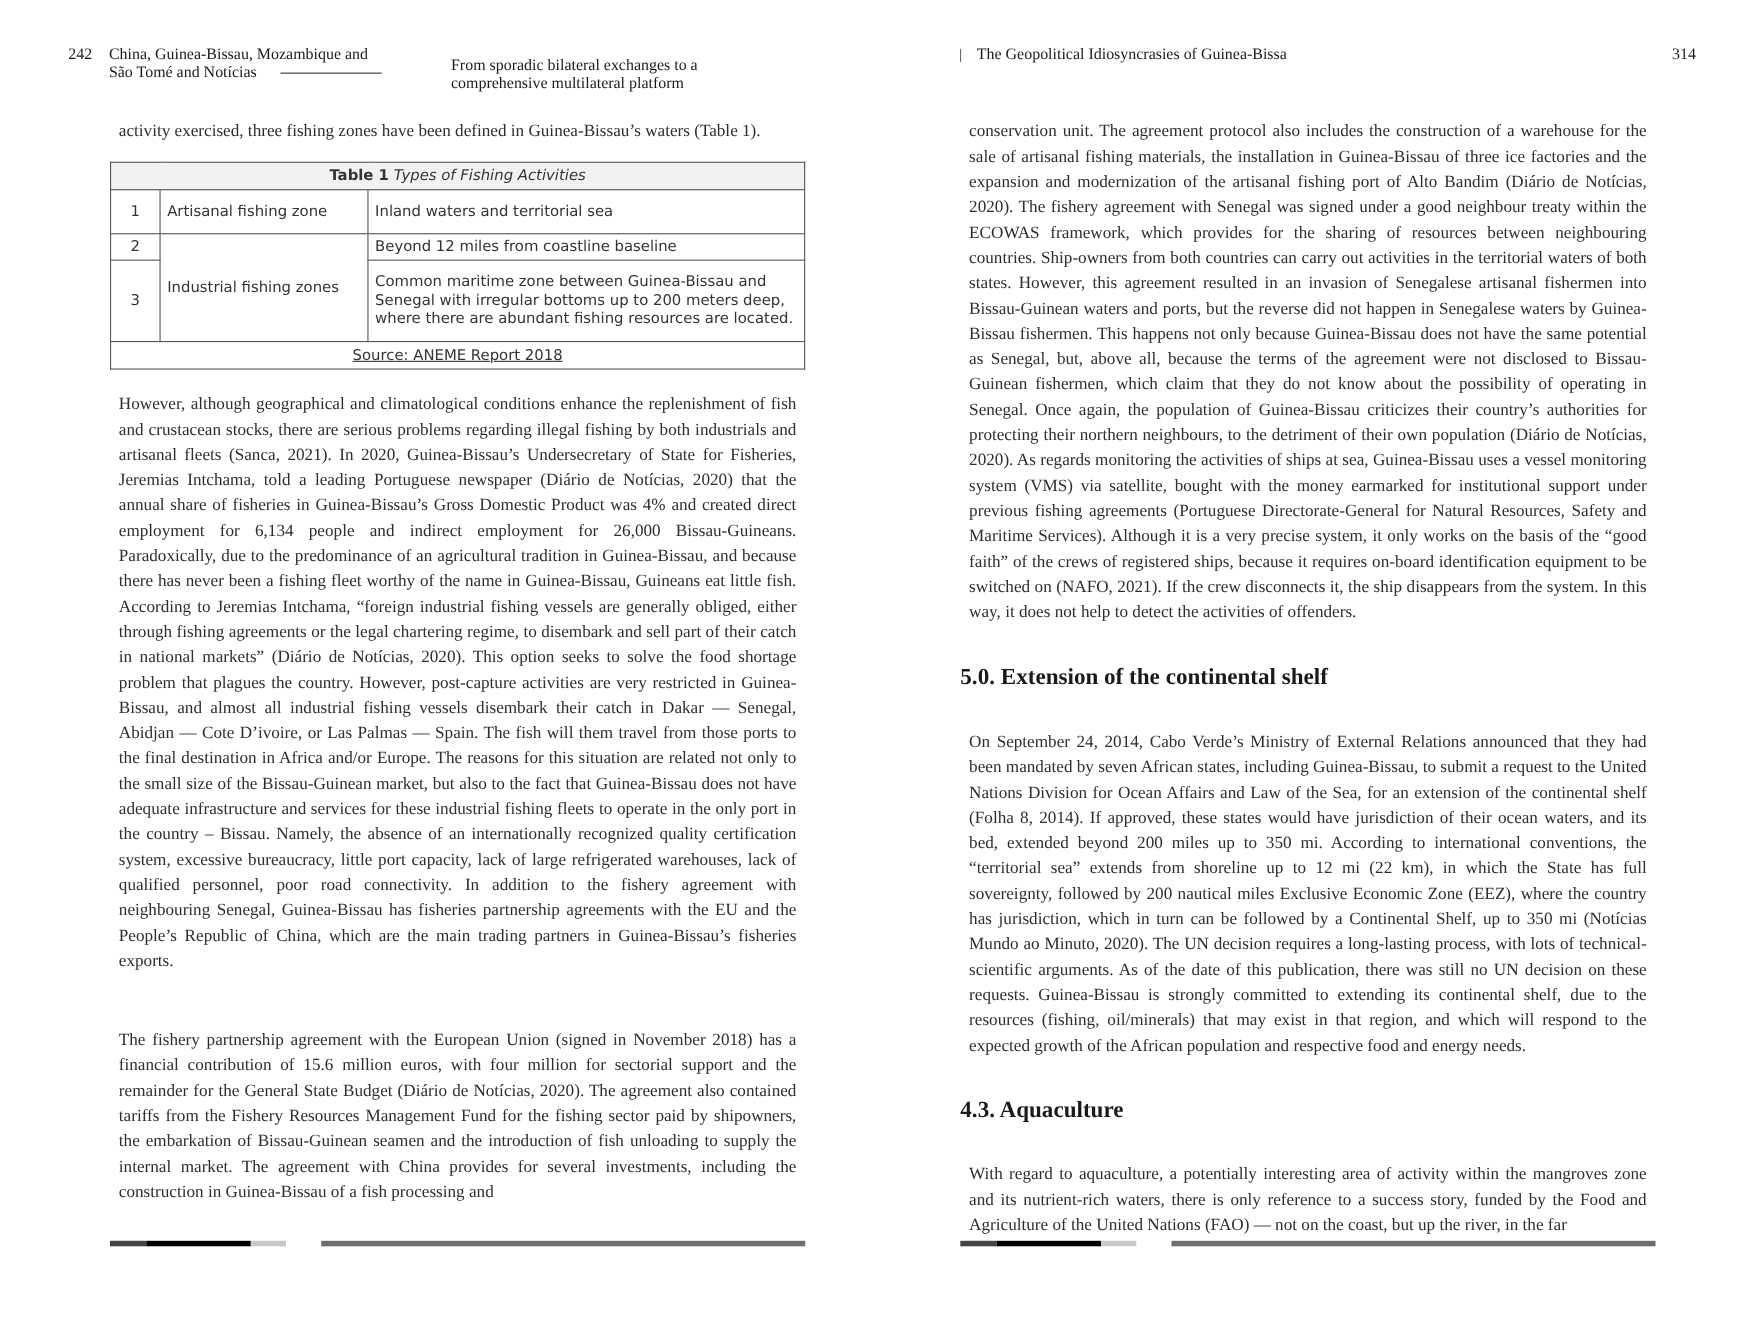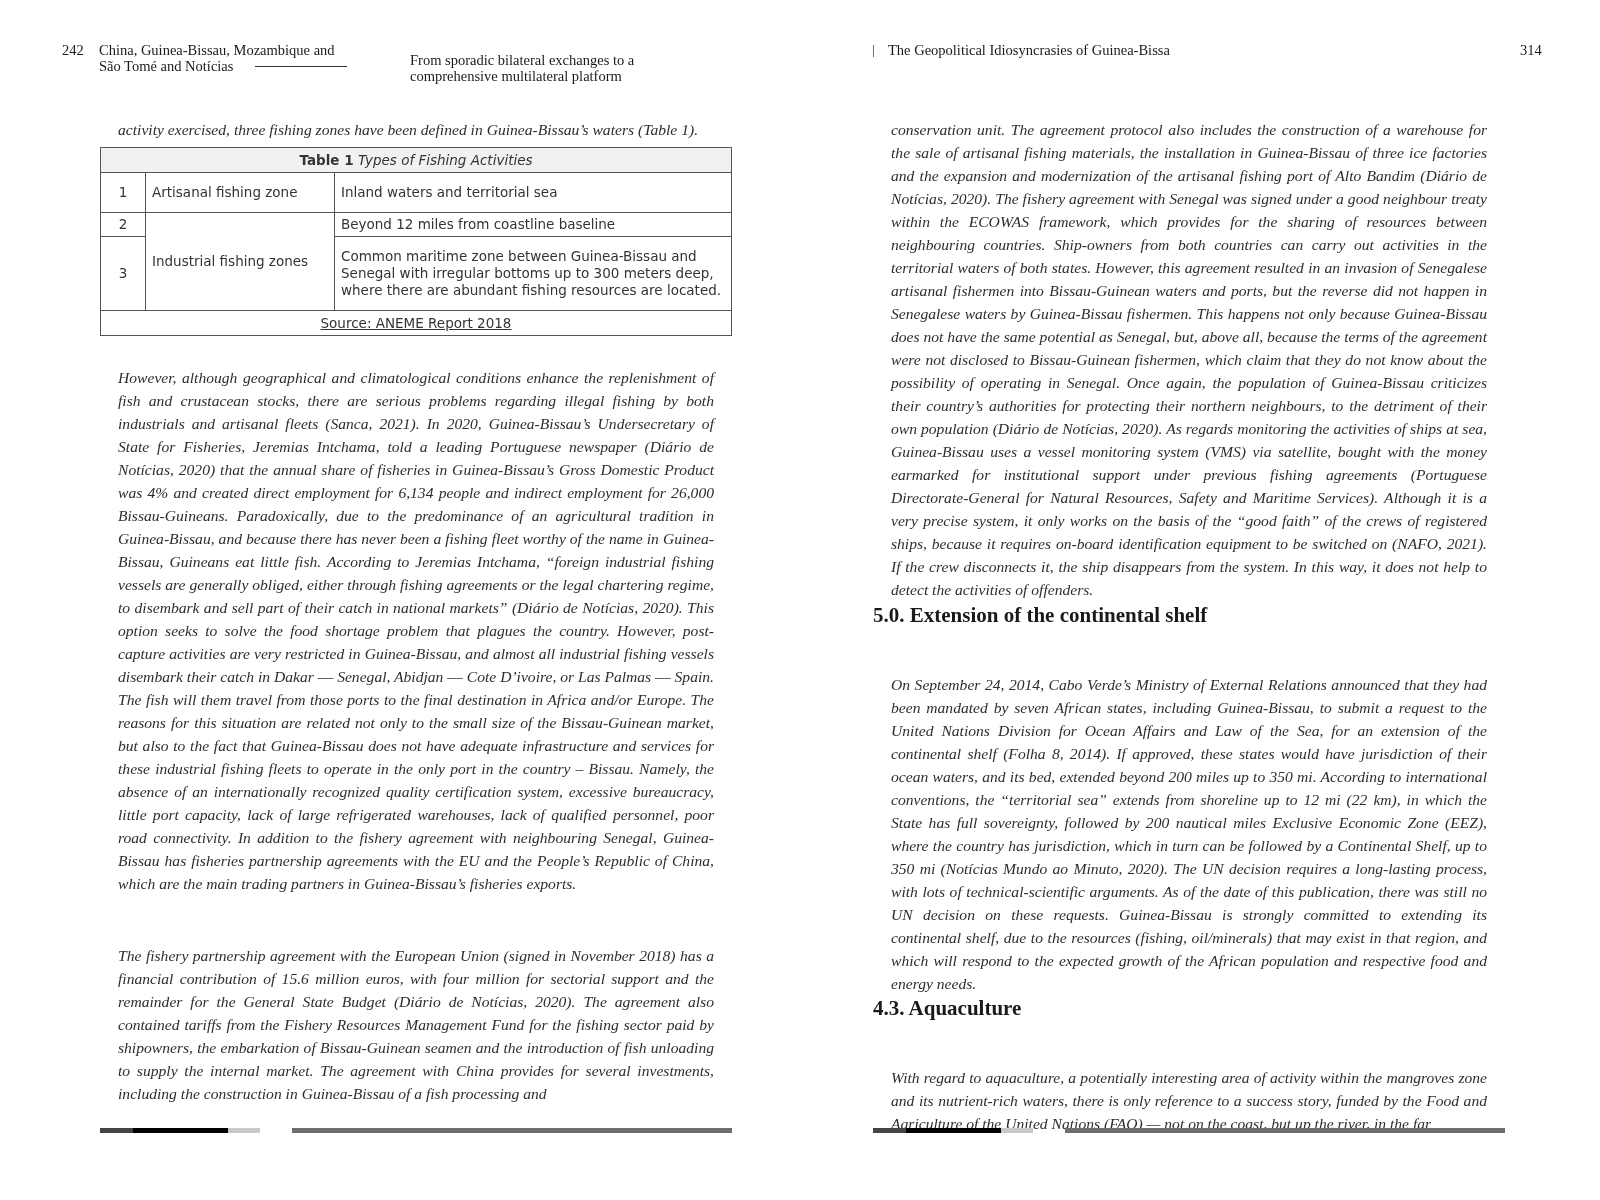--- a/index.html
+++ b/index.html
@@ -14,21 +14,21 @@
   .pn-left { left: 62px; }
   .rh-left-title { left: 99px; }
   .rh-left-rule { position: absolute; left: 255px; top: 66px; width: 92px; height: 1px; background: #333; }
   .rh-left-sub { left: 410px; margin-top: 10px; }
   .rh-right-bar { left: 872px; top: 42px; }
   .rh-right-title { left: 888px; }
   .pn-right { left: 1520px; }
 
   .body-text { position: absolute; font-size: 15.6px; line-height: 23px; text-align: justify;
                color: #2d2d2d; letter-spacing: 0; }
-  .body-text p { margin: 18px; font-style: italic; }
+  .body-text p { margin: 8px; }
   .left-col { left: 100px; width: 632px; }
   .right-col { left: 873px; width: 632px; }
 
   .table-wrap { position: absolute; left: 100px; top: 147px; width: 632px;
                 font-family: "DejaVu Sans", "Liberation Sans", sans-serif; font-size: 13.5px; color: #333; }
   table.fish { width: 100%; border-collapse: collapse; border: 1.5px solid #555; }
   table.fish td { border: 1px solid #555; padding: 2px 6px; vertical-align: middle; line-height: 17px; }
   table.fish .caption-row td { background: #f1f1f1; text-align: center; height: 20px; }
   table.fish .num { width: 32px; text-align: center; }
   table.fish .zone { width: 176px; }
@@ -75,21 +75,21 @@
         <td class="zone">Artisanal fishing zone</td>
         <td>Inland waters and territorial sea</td>
       </tr>
       <tr style="height:24px;">
         <td class="num">2</td>
         <td class="zone" rowspan="2">Industrial fishing zones</td>
         <td>Beyond 12 miles from coastline baseline</td>
       </tr>
       <tr style="height:74px;">
         <td class="num">3</td>
-        <td>Common maritime zone between Guinea-Bissau and Senegal with irregular bottoms up to 300 meters deep, where there are abundant fishing resources are located.</td>
+        <td>Common maritime zone between Guinea-Bissau and Senegal with irregular bottoms up to 200 meters deep, where there are abundant fishing resources are located.</td>
       </tr>
       <tr>
         <td class="src" colspan="3">Source: ANEME Report 2018</td>
       </tr>
     </tbody>
       </table>
   </div>
 
   <div class="body-text left-col" style="top:348px;">
     <p>However, although geographical and climatological conditions enhance the replenishment of fish and crustacean stocks, there are serious problems regarding illegal fishing by both industrials and artisanal fleets (Sanca, 2021). In 2020, Guinea-Bissau’s Undersecretary of State for Fisheries, Jeremias Intchama, told a leading Portuguese newspaper (Diário de Notícias, 2020) that the annual share of fisheries in Guinea-Bissau’s Gross Domestic Product was 4% and created direct employment for 6,134 people and indirect employment for 26,000 Bissau-Guineans. Paradoxically, due to the predominance of an agricultural tradition in Guinea-Bissau, and because there has never been a fishing fleet worthy of the name in Guinea-Bissau, Guineans eat little fish. According to Jeremias Intchama, “foreign industrial fishing vessels are generally obliged, either through fishing agreements or the legal chartering regime, to disembark and sell part of their catch in national markets” (Diário de Notícias, 2020). This option seeks to solve the food shortage problem that plagues the country. However, post-capture activities are very restricted in Guinea-Bissau, and almost all industrial fishing vessels disembark their catch in Dakar –– Senegal, Abidjan –– Cote D’ivoire, or Las Palmas –– Spain. The fish will them travel from those ports to the final destination in Africa and/or Europe. The reasons for this situation are related not only to the small size of the Bissau-Guinean market, but also to the fact that Guinea-Bissau does not have adequate infrastructure and services for these industrial fishing fleets to operate in the only port in the country – Bissau. Namely, the absence of an internationally recognized quality certification system, excessive bureaucracy, little port capacity, lack of large refrigerated warehouses, lack of qualified personnel, poor road connectivity. In addition to the fishery agreement with neighbouring Senegal, Guinea-Bissau has fisheries partnership agreements with the EU and the People’s Republic of China, which are the main trading partners in Guinea-Bissau’s fisheries exports.</p>

